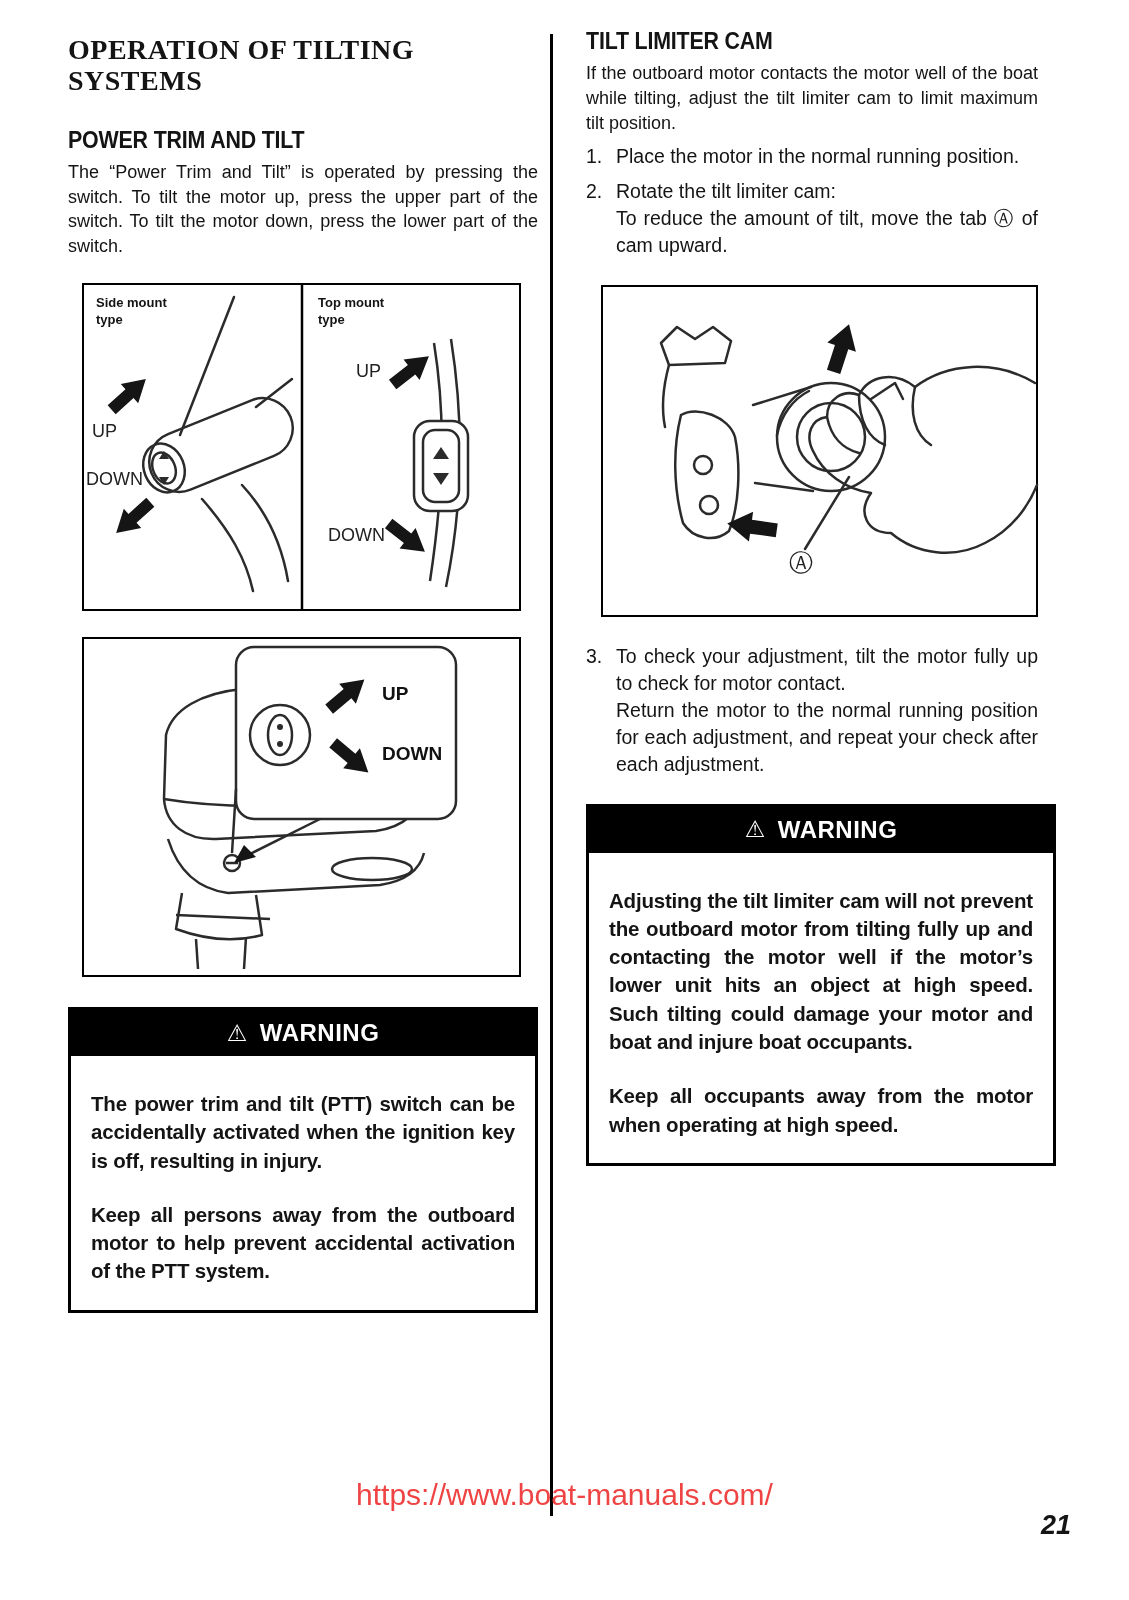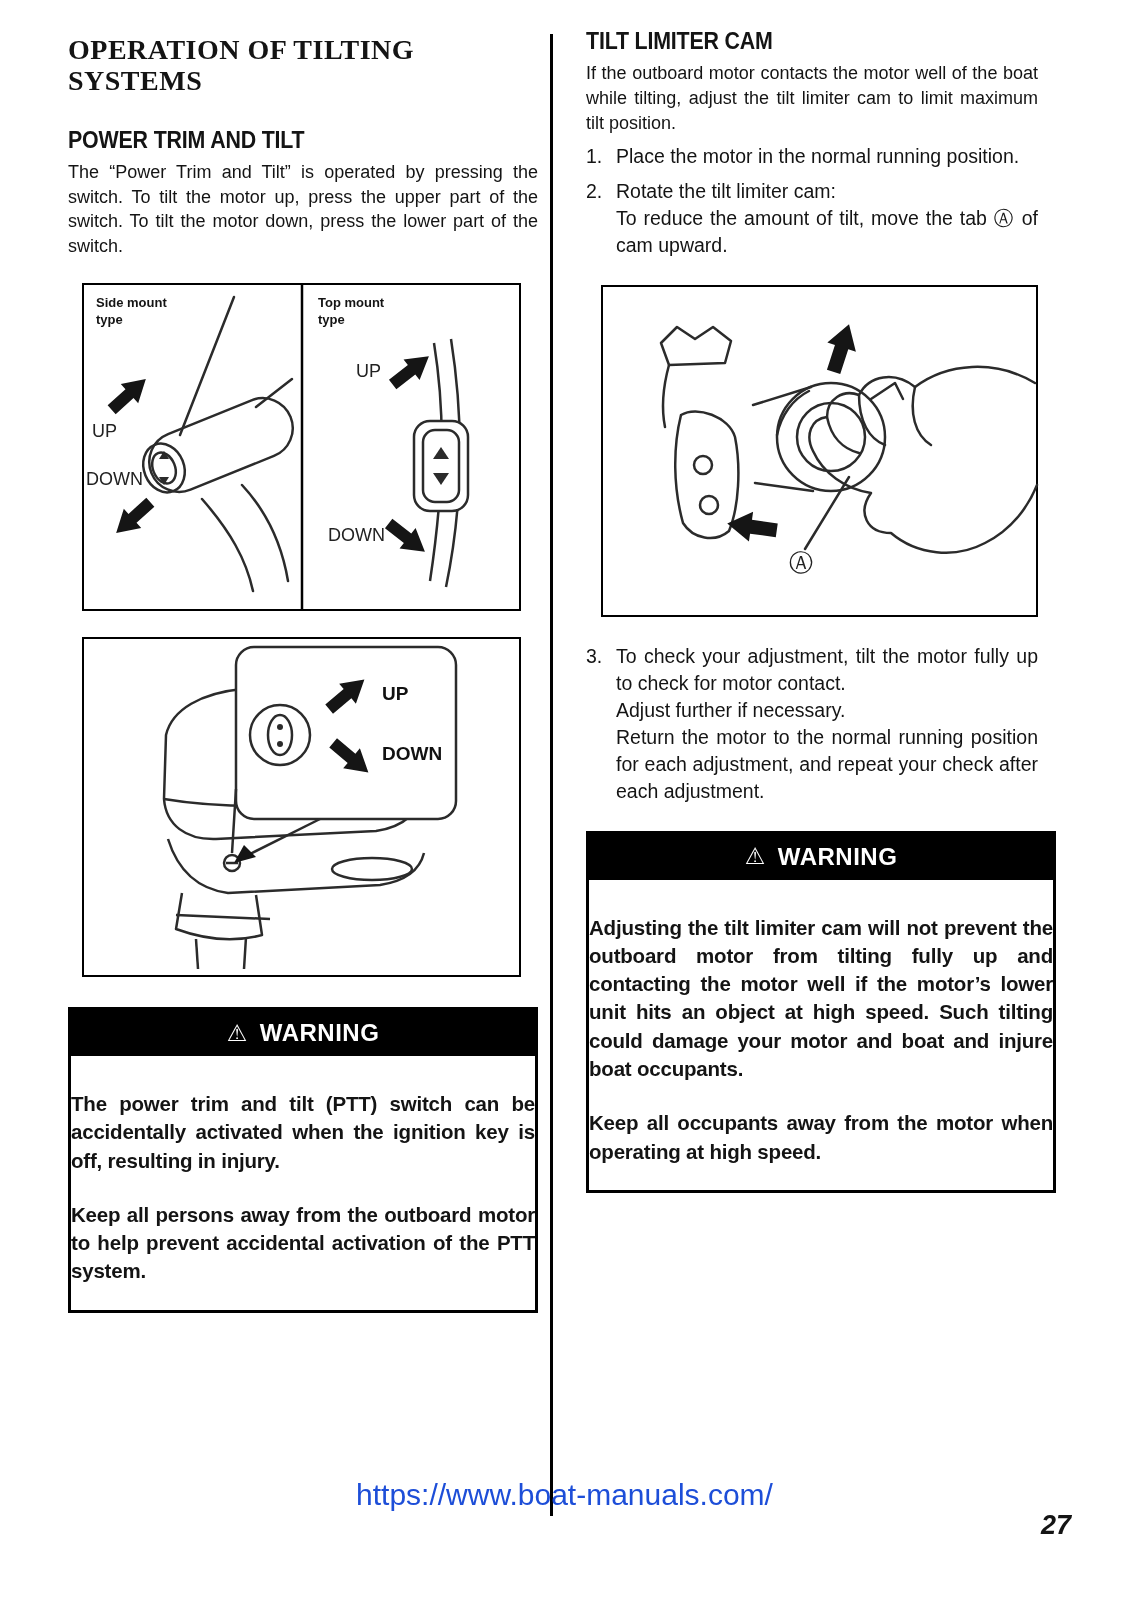--- a/index.html
+++ b/index.html
@@ -37,31 +37,31 @@
   .tab-letter { position:absolute; font-size:24px; color:#222; }
 
   .warn-box { border:3px solid #000; margin-top:30px; background:#fff; }
   .col-right .warn-box { width:470px; margin-top:26px; }
   .warn-header {
     background:#000; color:#fff; height:46px;
     display:flex; align-items:center; justify-content:center; gap:12px;
     font-weight:700; font-size:24px; letter-spacing:0.5px;
   }
   .warn-icon { font-size:23px; line-height:1; }
-  .warn-body { padding:34px 0 24px; }
+  .warn-body { padding:34px 20px 24px; }
   .warn-para { margin:0 0 26px; font-size:20.5px; font-weight:700; line-height:1.38; text-align:justify; letter-spacing:-0.2px; }
   .warn-para:last-child { margin-bottom:0; }
 
   .step { display:flex; margin-top:8px; }
   .step.after-figure { margin-top:26px; }
   .step-num { width:30px; flex:0 0 30px; font-size:19.5px; line-height:1.38; }
   .step-body { flex:1; }
   .step-body p { margin:0; font-size:19.5px; line-height:1.38; text-align:justify; }
 
-  .footer-url { position:absolute; left:0; width:1129px; top:1478px; text-align:center; font-size:30px; color:#1d4ed8; }
+  .footer-url { position:absolute; left:0; width:1129px; top:1478px; text-align:center; font-size:30px; color:#ef4444; }
   .page-num   { position:absolute; right:58px; top:1510px; font-size:27px; font-weight:700; font-style:italic; }
 </style>
 </head>
 <body>
 
 <div class="page">
   <div class="divider"></div>
 
   <div class="col-left">
     <h1 class="doc-title">OPERATION OF TILTING
@@ -216,32 +216,31 @@
             <polygon points="-24,-7 2,-7 2,-15 26,0 2,15 2,7 -24,7" fill="#151515"></polygon>
           </g>
       </svg>
       <span class="tab-letter" style="left:186px; top:260px;">Ⓐ</span>
     </div>
 
     <div class="step after-figure">
       <span class="step-num">3.</span>
       <div class="step-body">
         <p>To check your adjustment, tilt the motor fully up to check for motor contact.</p>
-        <p>Adjust further if necessary.</p>
         <p>Return the motor to the normal running position for each adjustment, and repeat your check after each adjustment.</p>
       </div>
     </div>
 
     <div class="warn-box">
       <div class="warn-header">
         <span class="warn-icon">⚠</span>
         <span>WARNING</span>
       </div>
       <div class="warn-body">
         <p class="warn-para">Adjusting the tilt limiter cam will not prevent the outboard motor from tilting fully up and contacting the motor well if the motor’s lower unit hits an object at high speed. Such tilting could damage your motor and boat and injure boat occupants.</p>
         <p class="warn-para">Keep all occupants away from the motor when operating at high speed.</p>
       </div>
     </div>
   </div>
 
   <div class="footer-url">https://www.boat-manuals.com/</div>
-  <div class="page-num">27</div>
+  <div class="page-num">21</div>
 </div>
 
 </body></html>

